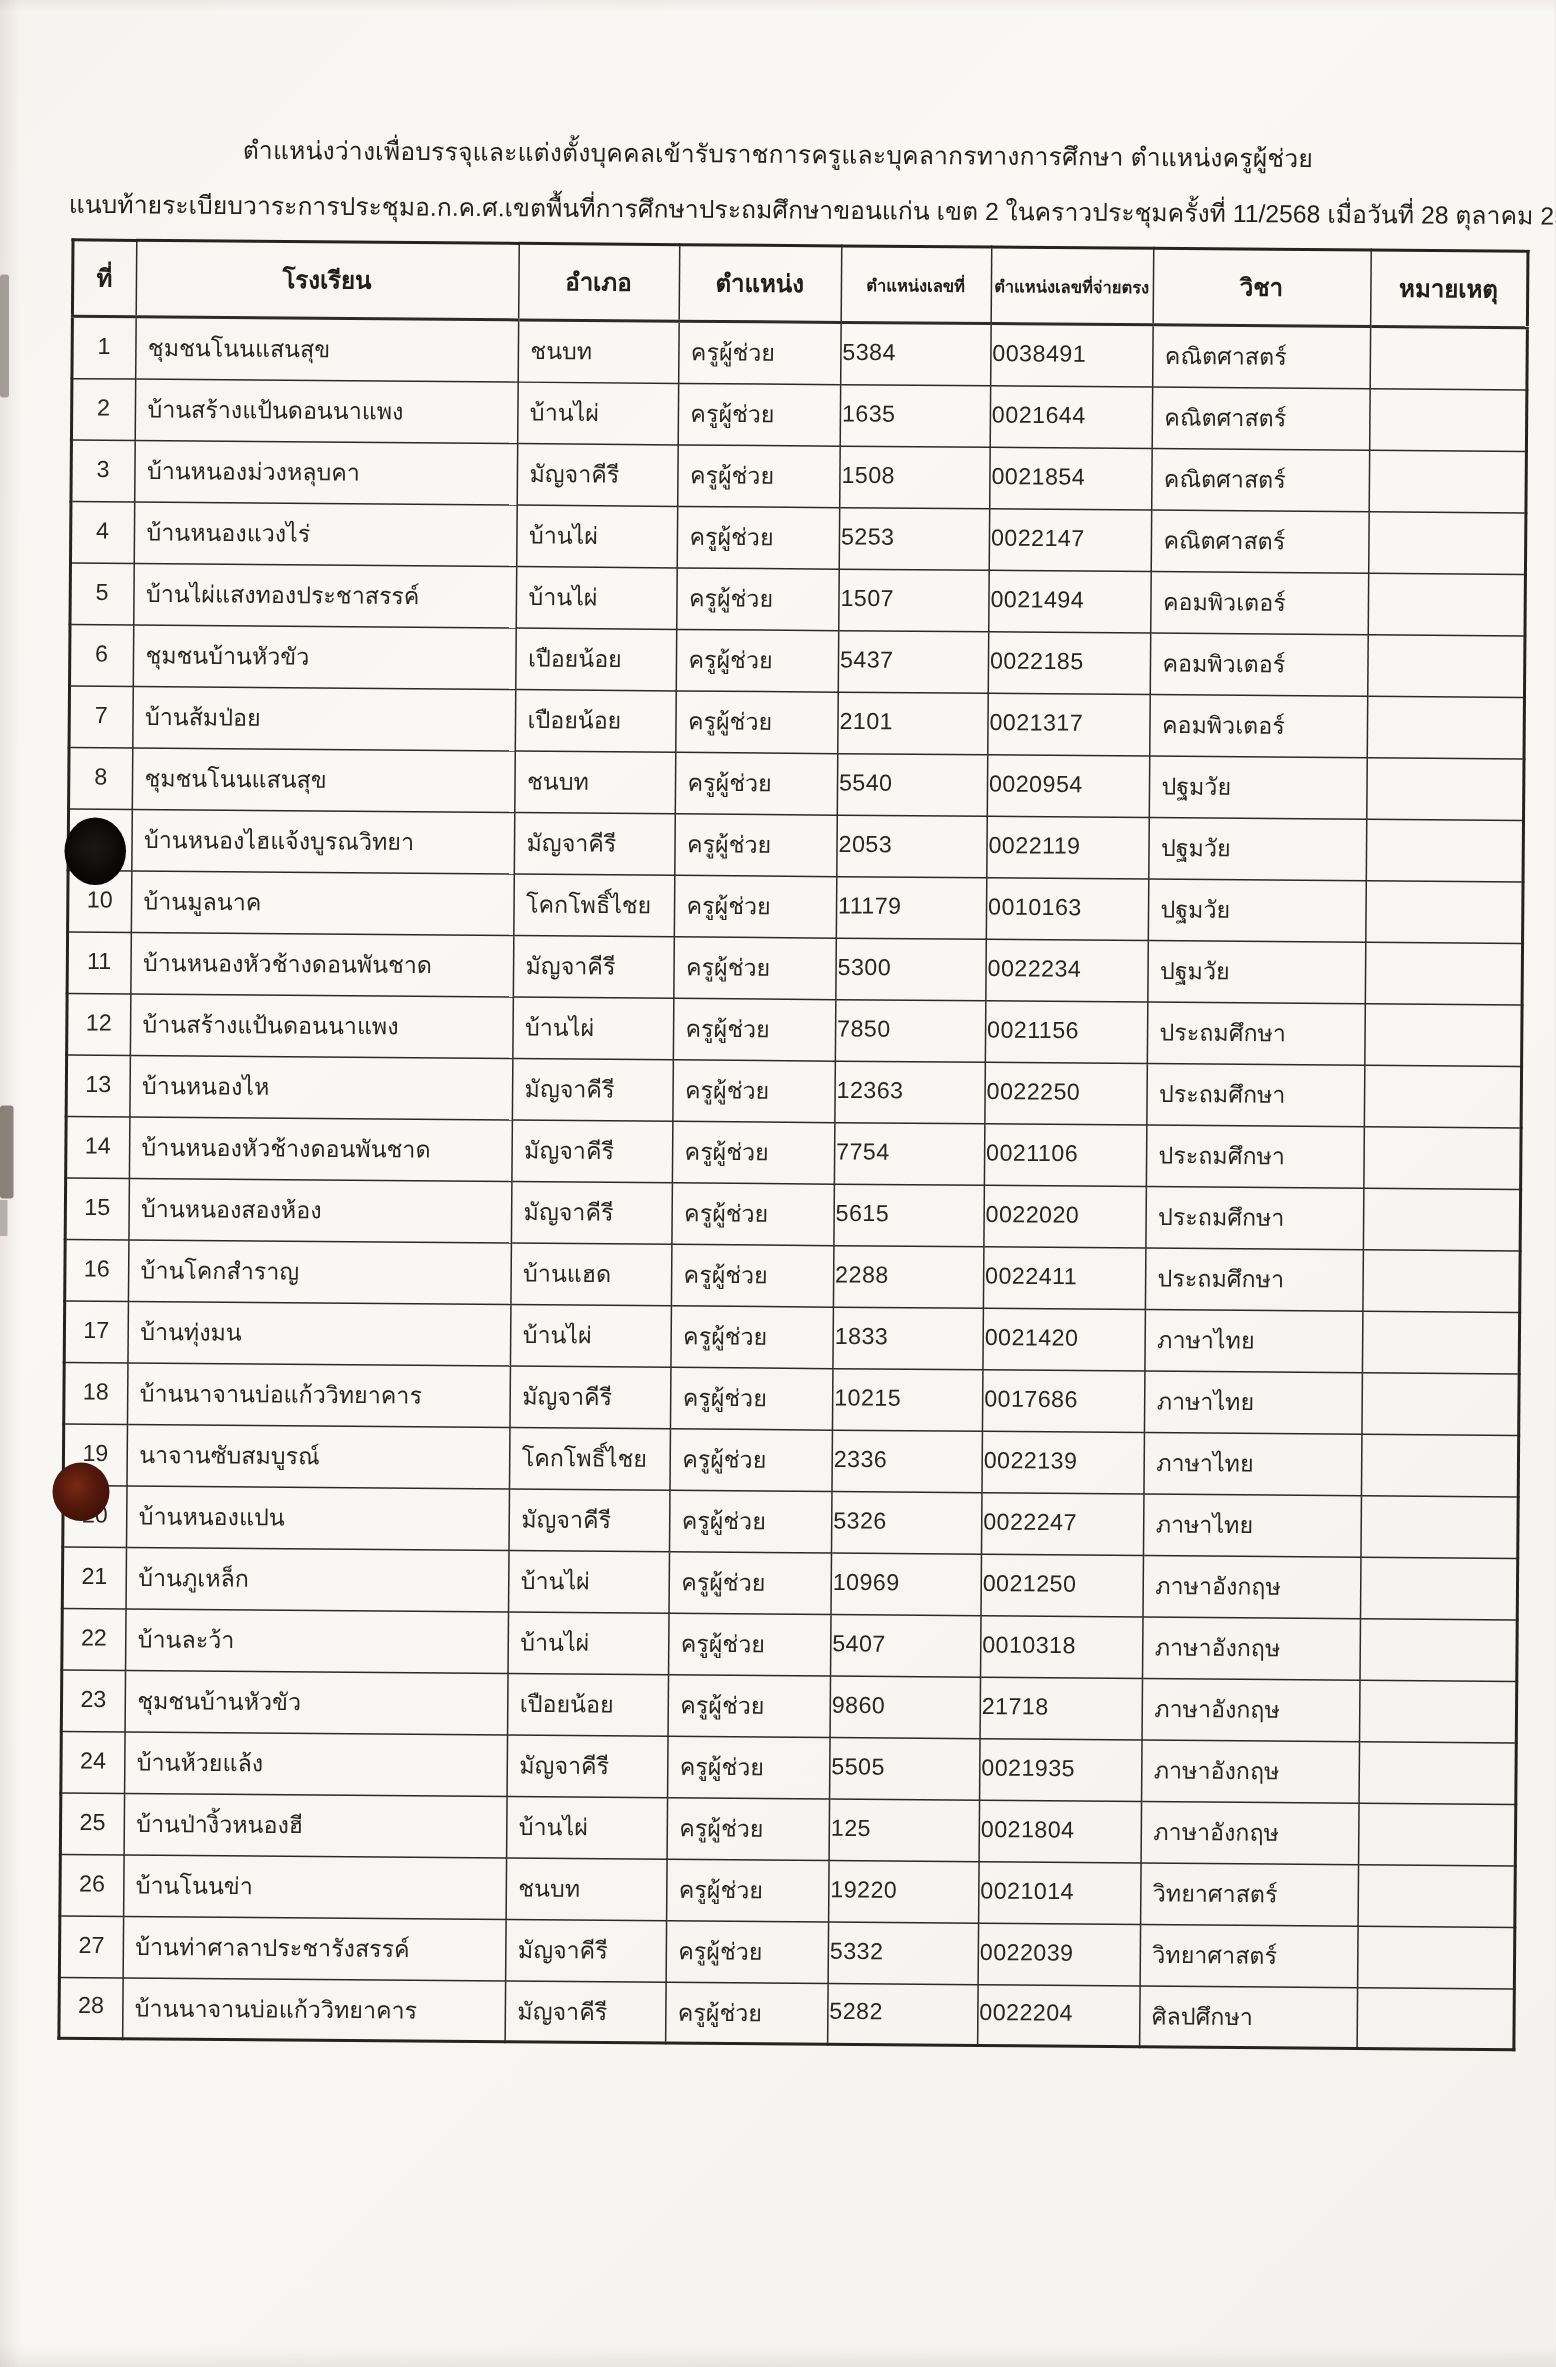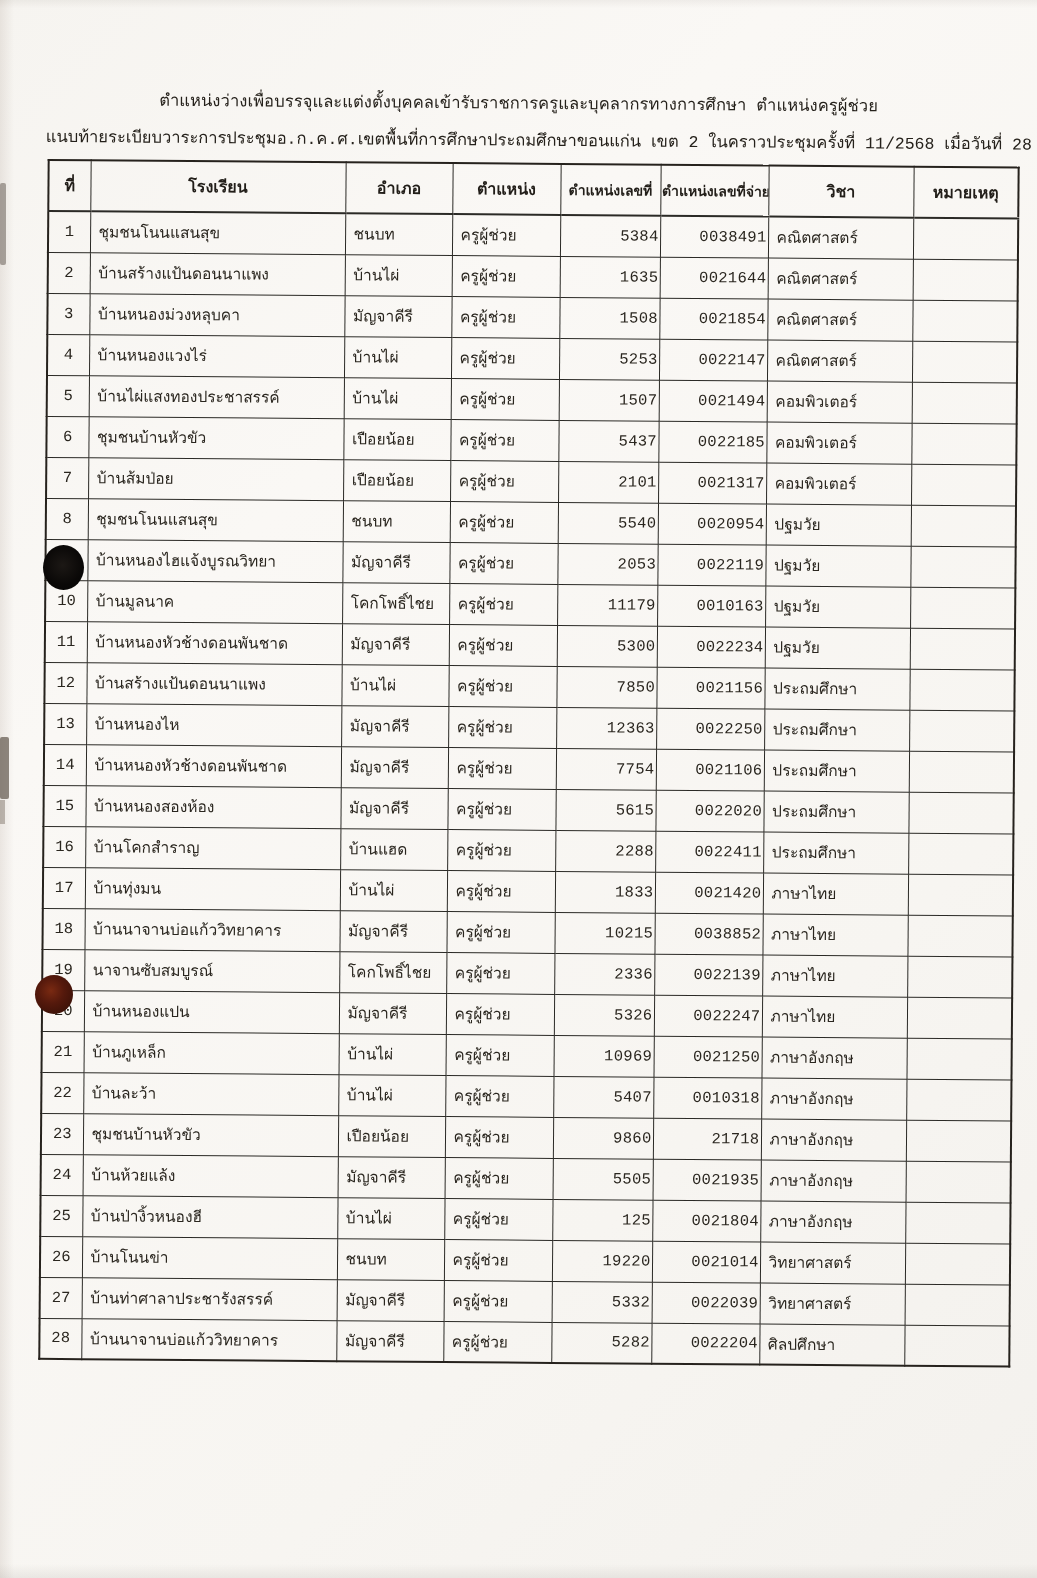--- a/index.html
+++ b/index.html
@@ -2,21 +2,21 @@
 <html><head>
 <meta charset="utf-8">
 <style>
   html,body{margin:0;padding:0;}
   body{background:#e9e7e3;}
   .page{
     position:relative;
     width:1037px;height:1578px;
     background:linear-gradient(135deg,#f6f4f0 0%,#faf8f5 30%,#f7f5f1 70%,#f3f1ed 100%);
     overflow:hidden;
-    font-family:Liberation Mono, monospace;
+    font-family:Liberation Sans, sans-serif;
     color:#29251f;
   }
   .content{
     position:absolute;left:0;top:0;width:1037px;
     transform:rotate(0.45deg);
     transform-origin:60px 120px;
   }
   .title1{
     margin:86px 30px 0 30px;
     text-align:center;
@@ -44,31 +44,31 @@
     white-space:nowrap;
   }
   table.doc th{
     border-bottom-width:2.2px;
     height:47px;
     font-size:16px;
     font-weight:bold;
     text-align:center;
     color:#221e19;
   }
-  table.doc th.small-head{font-size:14px;letter-spacing:0;}
+  table.doc th.small-head{font-size:11px;letter-spacing:0;}
   table.doc tr{height:41px;}
   table.doc td{
     font-size:15.5px;
     vertical-align:middle;
     color:#2а261f;
     color:#2a261f;
   }
   td.col-no{text-align:center;font-size:14.5px;}
   td.col-school,td.col-district,td.col-position,td.col-subject{text-align:left;padding-left:8px;}
-  td.col-position_no,td.col-paid_position_no{text-align:right;font-size:14.5px;letter-spacing:.3px;}
+  td.col-position_no,td.col-paid_position_no{text-align:left;font-size:14.5px;letter-spacing:.3px;}
   td.col-note{}
   table.doc{border:2.4px solid #26221d;}
 
   
   .punch{position:absolute;border-radius:50%;z-index:5;}
   .punch-black{
     left:43px;top:545px;width:41px;height:45px;
     background:radial-gradient(circle at 48% 45%,#1c1815 0%,#0a0807 60%,#050403 100%);
   }
   .punch-red{
@@ -286,21 +286,21 @@
             <td class="col-paid_position_no">0021420</td>
             <td class="col-subject">ภาษาไทย</td>
             <td class="col-note"></td>
           </tr>
           <tr>
             <td class="col-no">18</td>
             <td class="col-school">บ้านนาจานบ่อแก้ววิทยาคาร</td>
             <td class="col-district">มัญจาคีรี</td>
             <td class="col-position">ครูผู้ช่วย</td>
             <td class="col-position_no">10215</td>
-            <td class="col-paid_position_no">0038852</td>
+            <td class="col-paid_position_no">0017686</td>
             <td class="col-subject">ภาษาไทย</td>
             <td class="col-note"></td>
           </tr>
           <tr>
             <td class="col-no">19</td>
             <td class="col-school">นาจานซับสมบูรณ์</td>
             <td class="col-district">โคกโพธิ์ไชย</td>
             <td class="col-position">ครูผู้ช่วย</td>
             <td class="col-position_no">2336</td>
             <td class="col-paid_position_no">0022139</td>

